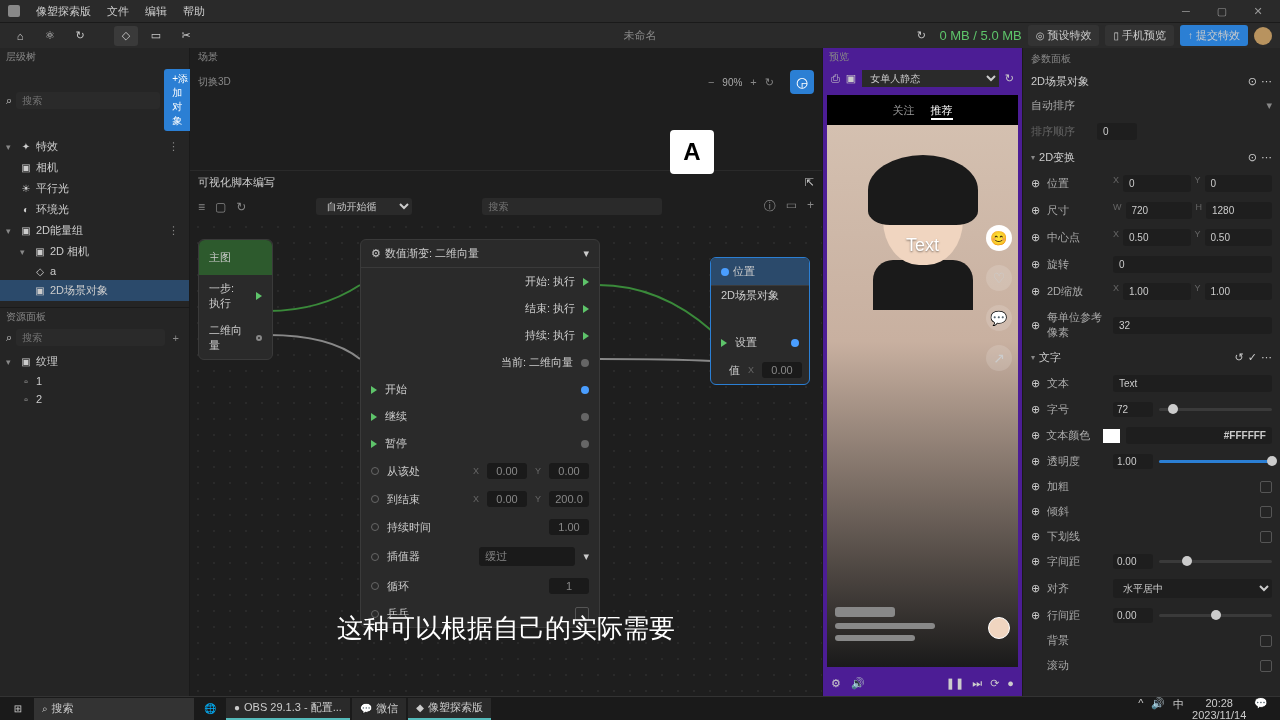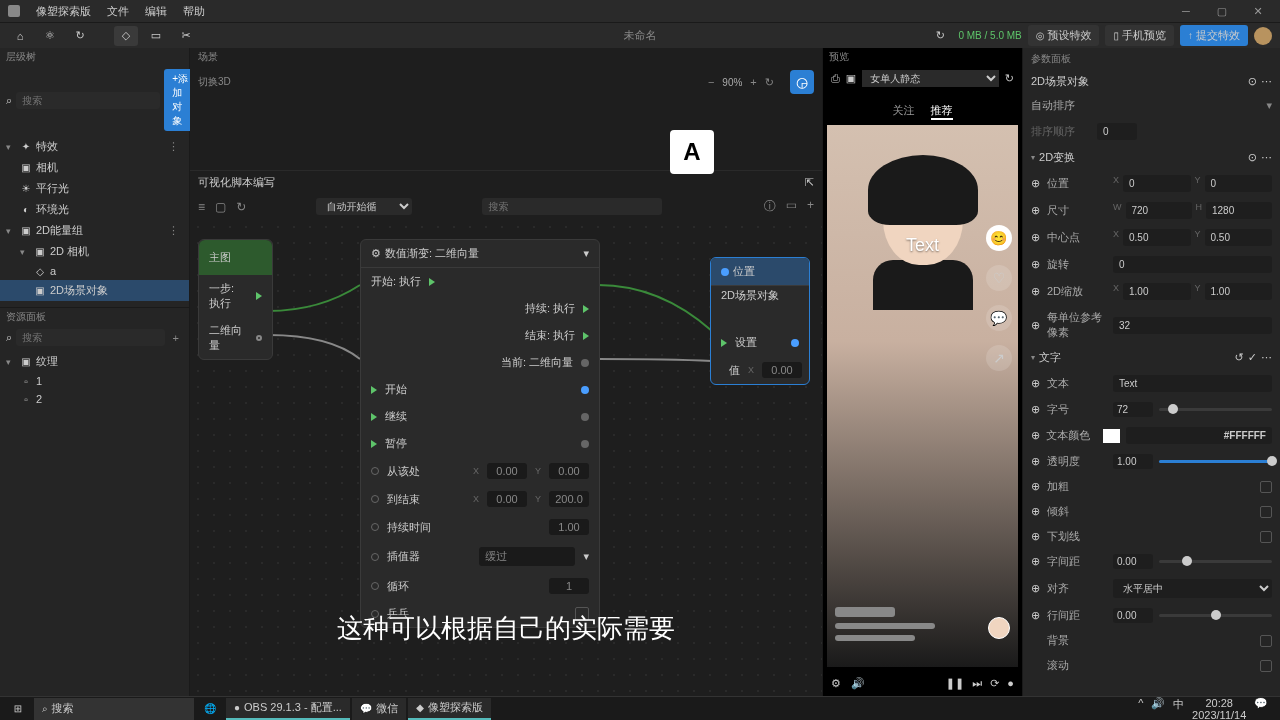--- a/index.html
+++ b/index.html
@@ -7,21 +7,21 @@
 .titlebar{height:22px;background:#2a2a2a;display:flex;align-items:center;padding:0 8px;gap:16px}
 .titlebar .logo{width:12px;height:12px;background:#888;border-radius:2px}
 .titlebar .menu{display:flex;gap:16px}
 .titlebar .winbtns{margin-left:auto;display:flex;gap:8px}
 .titlebar .winbtn{width:28px;height:18px;display:flex;align-items:center;justify-content:center;color:#999}
 .toolbar{height:26px;background:#2a2a2a;display:flex;align-items:center;padding:0 8px;gap:6px;border-top:1px solid #1a1a1a}
 .toolbar .tbtn{width:24px;height:20px;display:flex;align-items:center;justify-content:center;color:#ccc;border-radius:3px}
 .toolbar .tbtn.active{background:#3a3a3a}
 .toolbar .center{position:absolute;left:50%;transform:translateX(-50%);color:#888}
 .toolbar .right{margin-left:auto;display:flex;align-items:center;gap:6px}
-.toolbar .mem{color:#5ec46a;font-size:10px}
+.toolbar .mem{color:#5ec46a;font-size:13px}
 .toolbar .topbtn{padding:3px 8px;background:#333;border-radius:3px;display:flex;align-items:center;gap:3px;font-size:10px}
 .toolbar .primary{background:#2b7fd4}
 .toolbar .avatar{width:18px;height:18px;border-radius:50%;background:#b8935f}
 .main{display:flex;height:648px}
 .left{width:190px;background:#252525;display:flex;flex-direction:column;border-right:1px solid #1a1a1a}
 .panel-hdr{height:18px;padding:2px 6px;font-size:10px;color:#888;display:flex;align-items:center}
 .search-row{display:flex;align-items:center;padding:3px 6px;gap:4px}
 .search-row input{flex:1;background:#2a2a2a;border:none;padding:3px 6px;color:#ccc;font-size:10px;border-radius:3px}
 .add-btn{background:#2b7fd4;color:#fff;padding:3px 8px;border-radius:3px;font-size:10px}
 .tree{padding:2px 0}
@@ -55,21 +55,21 @@
 .gnode .row .val{background:#1a1a1a;padding:2px 6px;border-radius:3px;min-width:40px;text-align:center;color:#888}
 .gnode .port{width:8px;height:8px;border-radius:50%}
 .gnode .port.exec{border:2px solid #5ec46a;width:0;height:0;border-top:4px solid transparent;border-bottom:4px solid transparent;border-left:6px solid #5ec46a;border-right:none;border-radius:0}
 .gnode .port.data{background:#4a9eff}
 .gnode .port.gray{background:#666}
 .node1{left:8px;top:20px;width:75px}
 .node1 .hdr{background:#2d5a2d;padding:10px;border-radius:6px 6px 0 0}
 .node2{left:170px;top:20px;width:240px}
 .node3{left:520px;top:38px;width:100px;border:1px solid #2b7fd4}
 .subtitle{position:absolute;left:50%;bottom:50px;transform:translateX(-50%);font-size:26px;color:#fff;font-weight:400;white-space:nowrap}
-.preview-col{width:200px;background:#000000;border-left:1px solid #1a1a1a;display:flex;flex-direction:column}
+.preview-col{width:200px;background:#4c1d95;border-left:1px solid #1a1a1a;display:flex;flex-direction:column}
 .prev-hdr{padding:4px 8px;font-size:10px;color:#888;display:flex;align-items:center;gap:6px}
 .prev-hdr .ico{font-size:11px}
 .prev-hdr select{background:#2a2a2a;border:none;color:#ccc;padding:2px 4px;font-size:10px;flex:1}
 .phone{flex:1;background:#000;position:relative;margin:4px}
 .phone .tabs{display:flex;justify-content:center;gap:16px;padding:8px;font-size:11px}
 .phone .tabs span{color:#999}
 .phone .tabs .act{color:#fff;border-bottom:2px solid #fff}
 .phone .face{position:absolute;top:30px;left:0;right:0;bottom:0;background:linear-gradient(180deg,#d4c0b0 0%,#c8b0a0 40%,#1a1a1a 100%);display:flex;align-items:center;justify-content:center}
 .face-img{position:absolute;top:40px;left:50%;transform:translateX(-50%);width:120px;height:150px}
 .face-head{width:80px;height:100px;background:#f0d5c0;border-radius:50% 50% 45% 45%;margin:0 auto;position:relative}
@@ -270,30 +270,30 @@
             <span class="port gray" style="border-radius:50%;border:2px solid #888;background:transparent;width:6px;height:6px"></span>
           </div>
       </div>
 
       <div class="gnode node2">
         <div class="ghdr">
             <span>⚙</span>
             <span>数值渐变: 二维向量</span>
             <span style="margin-left:auto">▾</span>
           </div>
-        <div class="row" style="justify-content:flex-start">
+        <div class="row" style="justify-content:flex-end">
             <span>开始: 执行</span>
+            <span class="port exec"></span>
+          </div>
+        <div class="row" style="justify-content:flex-end">
+            <span>结束: 执行</span>
             <span class="port exec"></span>
           </div>
         <div class="row" style="justify-content:flex-end">
             <span>持续: 执行</span>
-            <span class="port exec"></span>
-          </div>
-        <div class="row" style="justify-content:flex-end">
-            <span>结束: 执行</span>
             <span class="port exec"></span>
           </div>
         <div class="row" style="justify-content:flex-end">
             <span>当前: 二维向量</span>
             <span class="port gray"></span>
           </div>
         <div class="row">
             <span class="port exec"></span>
             <span class="lbl">开始</span>
             <span class="port data"></span>

